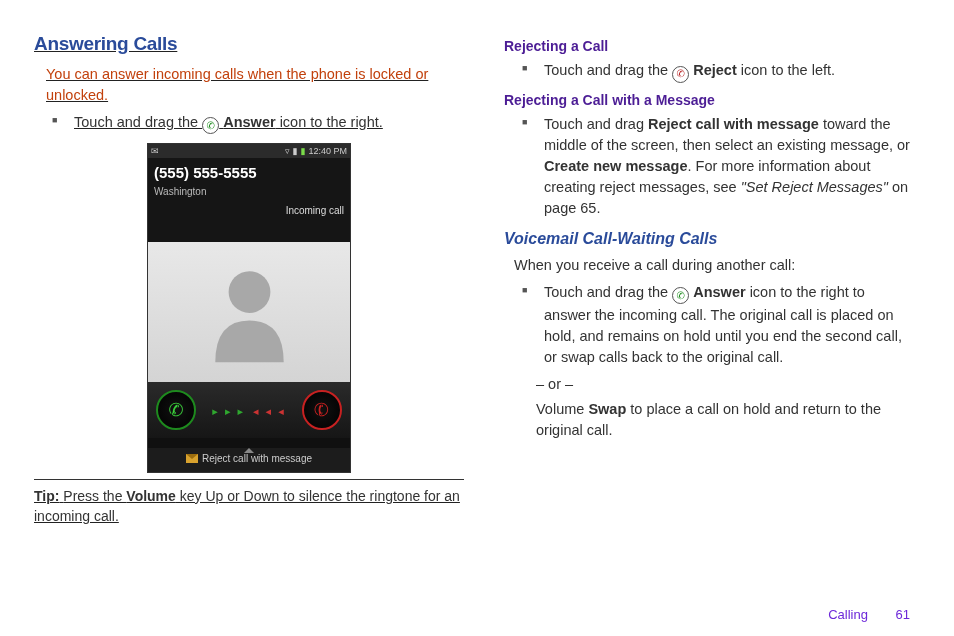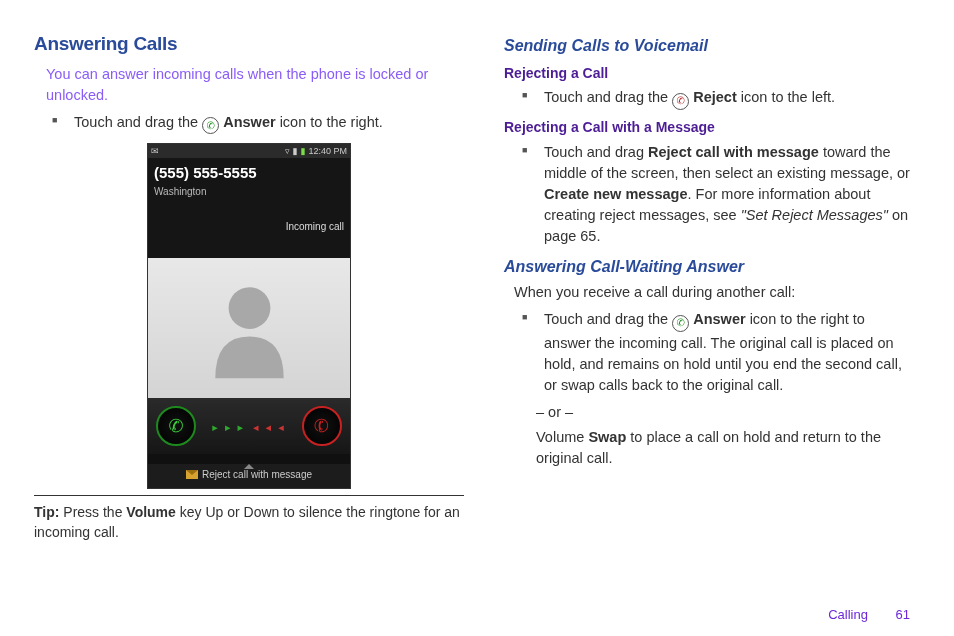--- a/index.html
+++ b/index.html
@@ -11,21 +11,21 @@
     color: #222;
     position: relative;
     padding: 30px 40px 20px 34px;
   }
   .cols {
     display: flex;
     gap: 40px;
     height: 560px;
   }
   .col { flex: 1; font-size: 14.5px; line-height: 1.45; }
-  .col.left { flex: 0 0 430px; }
+  .col.left { flex: 0 0 430px; text-decoration: underline; }
   .col.right { flex: 1; }
 
   h2.section {
     color: #2a4b9a;
     font-family: Arial, Helvetica, sans-serif;
     font-weight: 900;
     font-size: 19px;
     margin-bottom: 6px;
     letter-spacing: -0.3px;
   }
@@ -38,21 +38,21 @@
     margin-top: 4px;
     font-family: Arial, Helvetica, sans-serif;
   }
   h4.small {
     color: #4c1d95;
     font-weight: 900;
     font-size: 14px;
     margin: 6px 0 4px 0;
     font-family: Arial, Helvetica, sans-serif;
   }
-  p.body { margin: 0 0 6px 12px; color: #8b5cf6; }
+  p.body { margin: 0 0 6px 12px; color: #c2410c; }
   p.body2 { margin: 0 0 6px 10px; color: #333; }
 
   ul.b { list-style: none; padding-left: 26px; margin-bottom:6px;}
   ul.b li { position: relative; padding-left: 14px; margin-bottom:4px; color:#333;}
   ul.b li::before {
     content: "■";
     position: absolute;
     left: -8px;
     top: 2px;
     font-size: 9px;
@@ -94,21 +94,21 @@
     align-items:center;
     color:#ccc;
     font-size:9px;
     padding: 1px 3px;
     height:14px;
   }
   .statusbar .r { display:flex; gap:3px; align-items:center;}
   .callhead { background:#151515; padding:4px 6px 24px 6px; color:#fff;}
   .callhead .num { font-size:15px; font-weight:700; color:#fff; }
   .callhead .loc { font-size:10px; color:#bbb; margin-top:1px;}
-  .callhead .inc { font-size:10px; color:#ddd; text-align:right; margin-top:20px;}
+  .callhead .inc { font-size:10px; color:#ddd; text-align:right; margin-top:4px;}
   .avatar {
     background: linear-gradient(#e8e8e8,#d4d4d4);
     height: 140px;
     display:flex; align-items:center; justify-content:center;
   }
   .avatar svg { width: 95px; height: 110px; }
   .answerbar {
     background: linear-gradient(#2a2a2a,#161616);
     height: 56px;
     display:flex; align-items:center; justify-content:space-between;
@@ -212,38 +212,37 @@
     </div>
 
     <hr class="rule">
     <div class="tip">
       <span class="lab">Tip:</span>
       <span>Press the </span><span class="bold">Volume</span><span> key Up or Down to silence the ringtone for an incoming call.</span>
     </div>
   </div>
 
   <div class="col right">
-    <h3 class="sub">Sending Calls to Voicemail</h3>
 
     <h4 class="small">Rejecting a Call</h4>
     <ul class="b">
       <li>
         <span>Touch and drag the </span><span class="icon-ring red">✆</span>
         <span class="bold">Reject</span><span> icon to the left.</span>
       </li>
     </ul>
 
     <h4 class="small">Rejecting a Call with a Message</h4>
     <ul class="b">
       <li>
         <span>Touch and drag </span><span class="bold">Reject call with message</span><span> toward the middle of the screen, then select an existing message, or </span><span class="bold">Create new message</span><span>. For more information about creating reject messages, see </span><span class="ital">"Set Reject Messages"</span><span> on page 65.</span>
       </li>
     </ul>
 
-    <h3 class="sub" style="margin-top:8px">Answering Call-Waiting Answer</h3>
+    <h3 class="sub" style="margin-top:8px">Voicemail Call-Waiting Calls</h3>
     <p class="body2">When you receive a call during another call:</p>
     <ul class="b">
       <li>
         <span>Touch and drag the </span><span class="icon-ring green">✆</span>
         <span class="bold">Answer</span><span> icon to the right to answer the incoming call. The original call is placed on hold, and remains on hold until you end the second call, or swap calls back to the original call.</span>
       </li>
     </ul>
     <div class="cont">– or –</div>
     <div class="cont">
       <span>Volume </span><span class="bold">Swap</span><span> to place a call on hold and return to the original call.</span>

